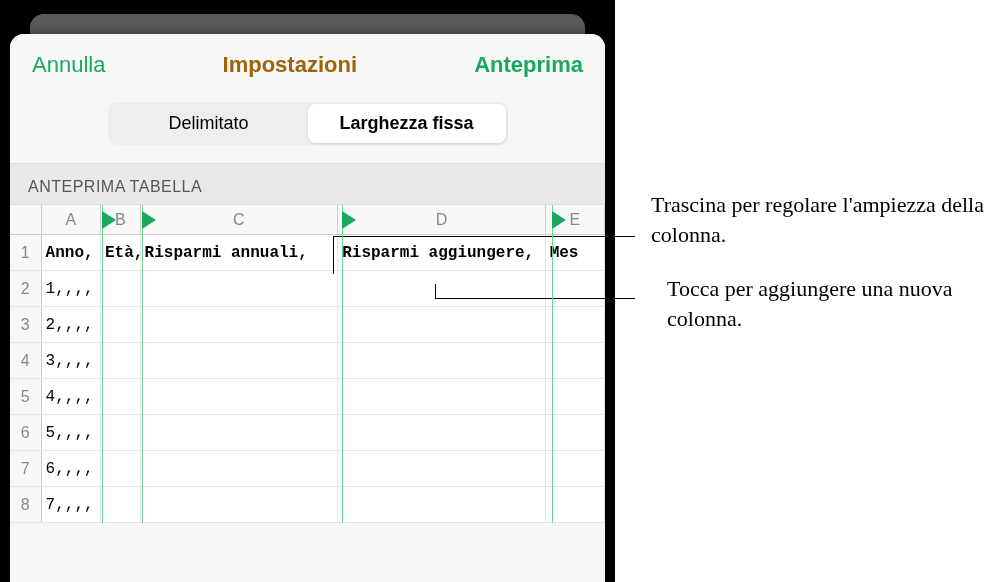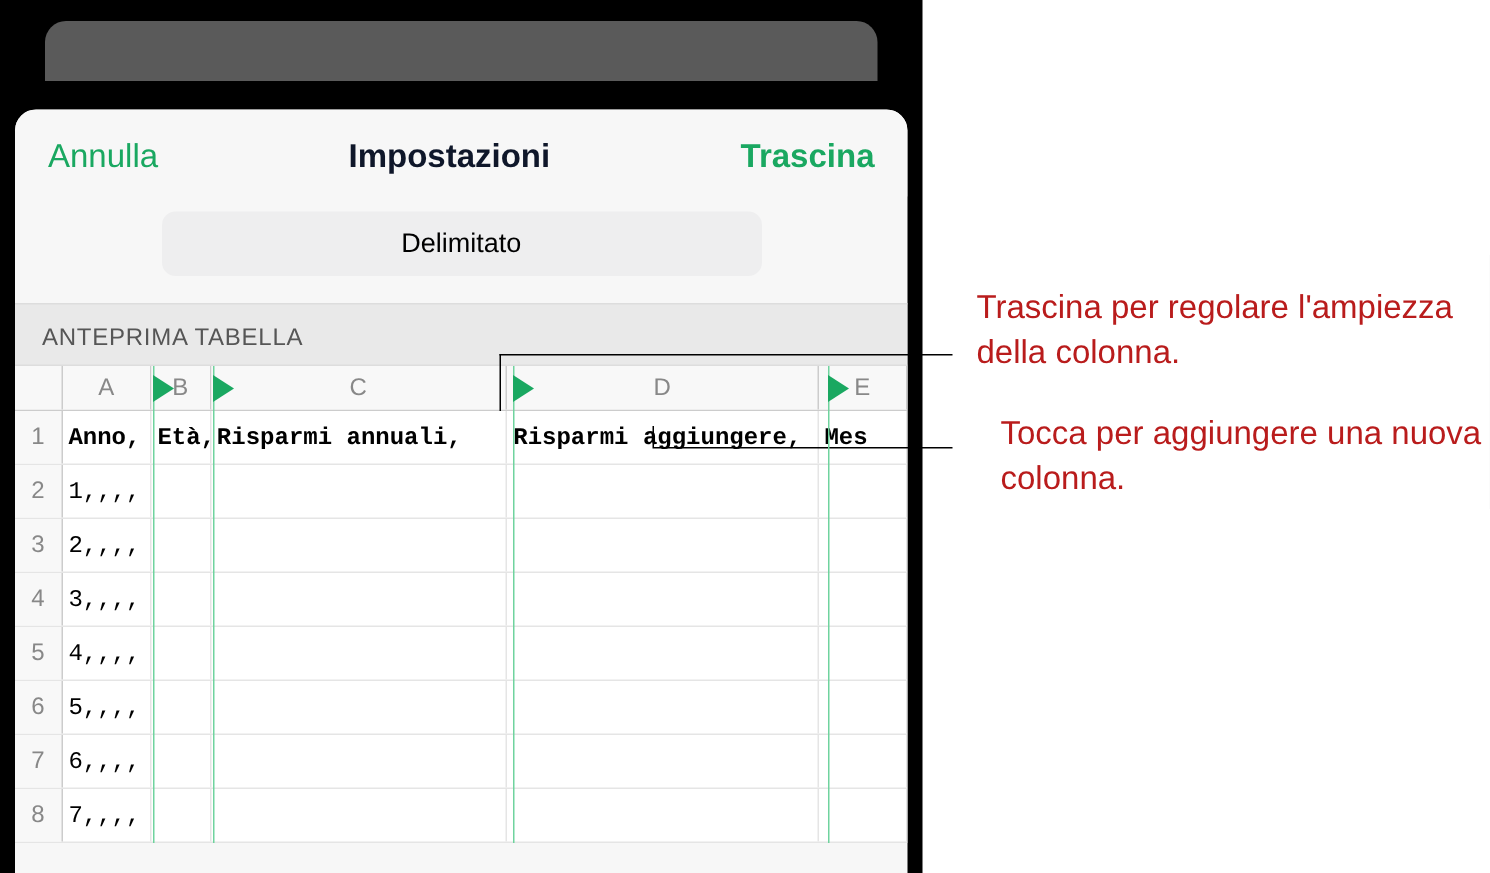--- a/index.html
+++ b/index.html
@@ -21,21 +21,20 @@
     .dialog {
       position: absolute;
       left: 10px;
       top: 34px;
       right: 10px;
       bottom: 0;
       background: #f7f7f7;
       border-radius: 14px 14px 0 0;
       overflow: hidden;
       box-shadow: 0 -2px 10px rgba(0,0,0,0.3);
-      margin-top: 39px;
     }
     .dialog-backcard {
       position: absolute;
       left: 30px;
       right: 30px;
       top: 14px;
       height: 40px;
       background: #5a5a5a;
       border-radius: 14px 14px 0 0;
     }
@@ -49,21 +48,21 @@
     .header-btn {
       color: #1aa861;
       font-size: 22px;
       font-weight: 400;
       cursor: pointer;
     }
     .header-btn.bold { font-weight: 600; }
     .header-title {
       font-size: 22px;
       font-weight: 700;
-      color: #0f172a;
+      color: #a16207;
     }
     .segmented {
       display: flex;
       width: 400px;
       margin: 10px auto 18px auto;
       background: #eeeeef;
       border-radius: 9px;
       padding: 2px;
     }
     .segment {
@@ -161,43 +160,45 @@
     .annotations {
       position: absolute;
       left: 615px;
       top: 0;
       right: 0;
       bottom: 0;
     }
     .annotation-text {
       position: absolute;
       font-size: 22px;
-      color: #b91c1c;
+      color: #000000;
       line-height: 1.35;
+      font-family: Liberation Serif, serif;
     }
     .callout-line {
       position: absolute;
       background: #000;
     }
   </style>
 </head>
 <body>
 
 <div class="app-container">
   <div class="dialog-backcard"></div>
   <div class="dialog">
 
     <div class="header">
       <span class="header-btn">Annulla</span>
       <span class="header-title">Impostazioni</span>
-      <span class="header-btn bold">Trascina</span>
+      <span class="header-btn bold">Anteprima</span>
     </div>
 
     <div class="segmented">
       <div class="segment">Delimitato</div>
+      <div class="segment active">Larghezza fissa</div>
     </div>
 
     <div class="section-header">Anteprima Tabella</div>
 
     <div class="table-area">
 
       <div class="col-header-row">
         <div class="rownum-spacer"></div>
         <div class="col-header" style="width:60px">A</div>
         <div class="col-header" style="width:40px">B</div>

